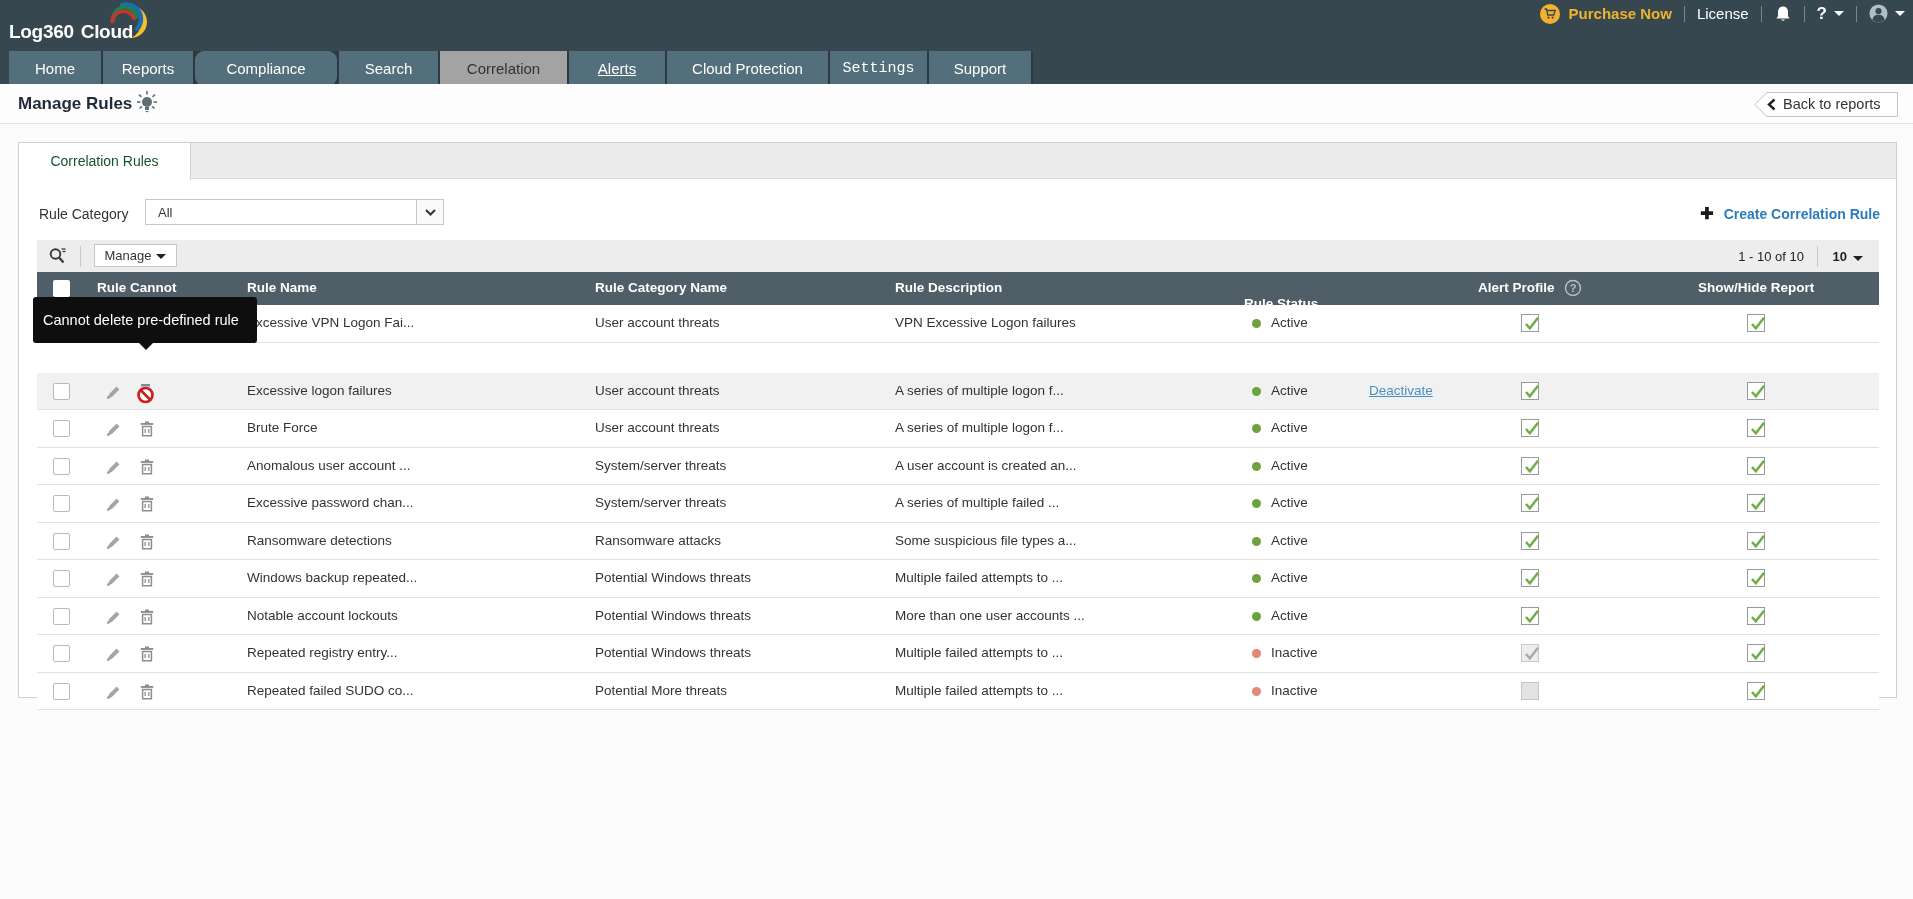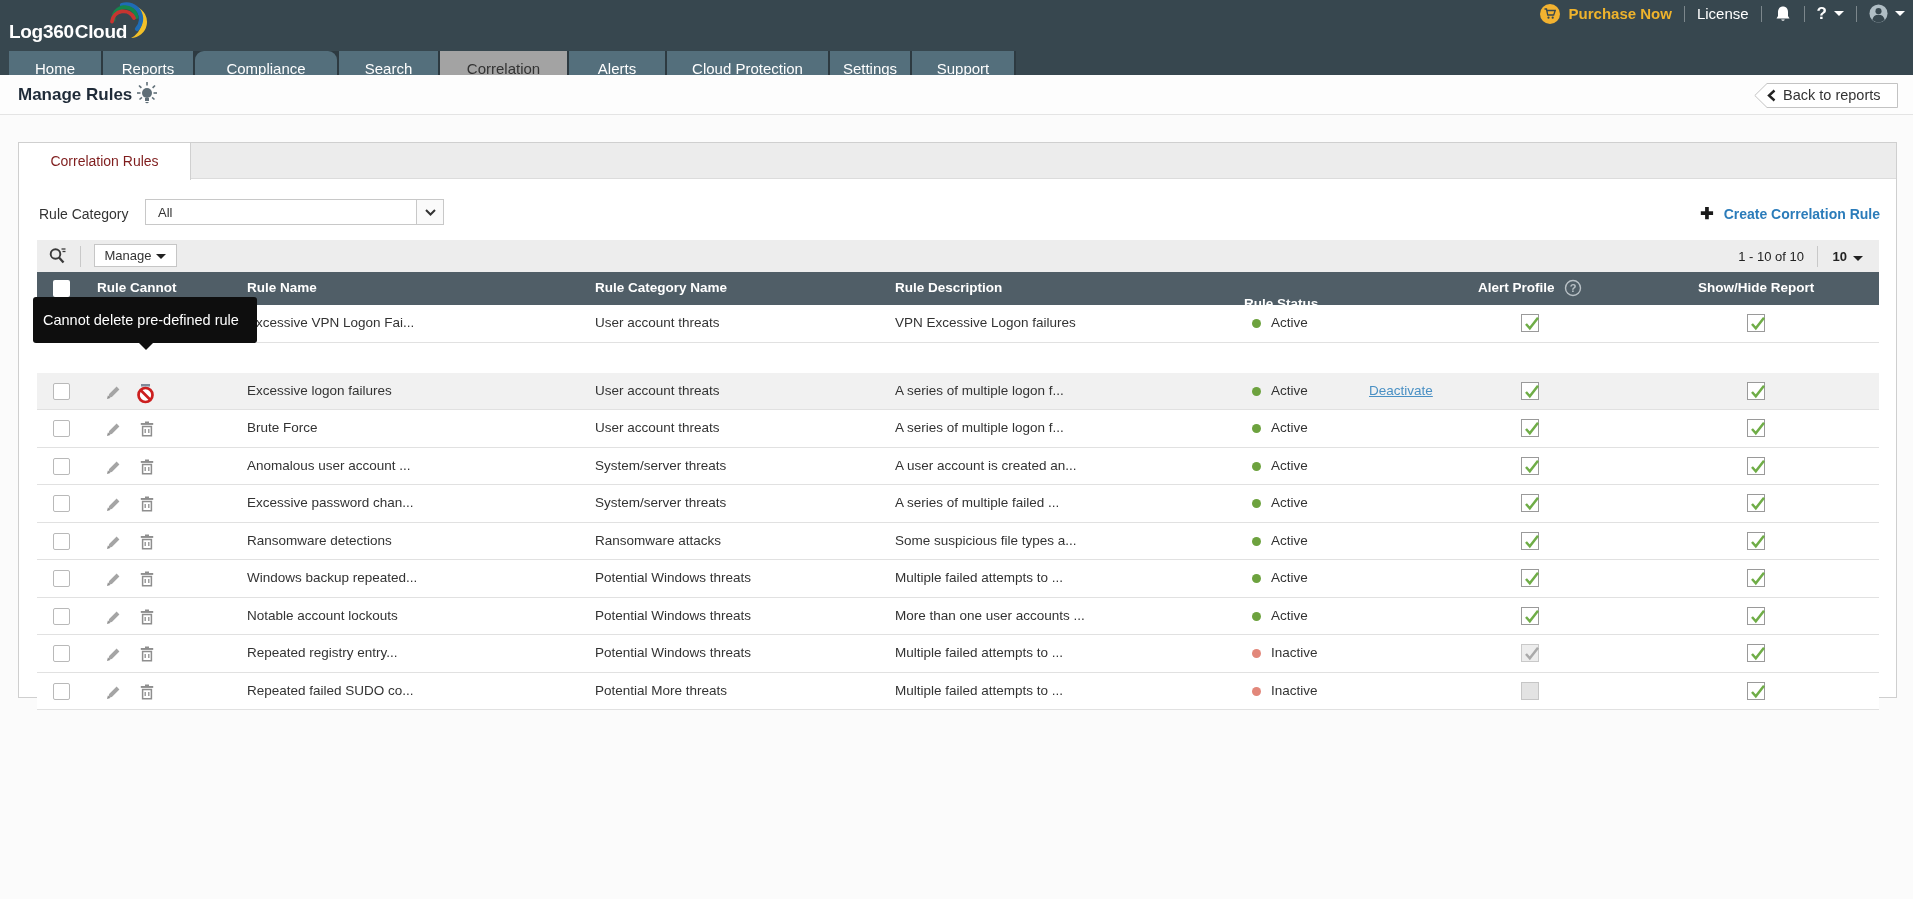--- a/index.html
+++ b/index.html
@@ -4,47 +4,47 @@
 <style>
 * { margin:0; padding:0; box-sizing:border-box; }
 html,body { width:1913px; height:899px; overflow:hidden; }
 body { font-family:"Liberation Sans", sans-serif; background:#fbfbfb; position:relative; }
 #page { position:absolute; left:0; top:0; width:1913px; height:899px; }
 
 
 #header { position:absolute; left:0; top:0; width:1913px; height:88px;
   background:linear-gradient(to bottom, #37474f 86px, #2c3a41 86px); }
 #logo { position:absolute; left:9px; top:21px; color:#fff; font-size:19px; font-weight:bold; letter-spacing:-0.3px; }
-#logo .cl { margin-left:1px; }
+#logo .cl { margin-left:7px; }
 #swirl { position:absolute; left:105px; top:0px; }
 
 #topmenu { position:absolute; right:8px; top:0; height:27px; display:flex; align-items:center; color:#fff; font-size:15px; }
 #topmenu .sep { width:1px; height:16px; background:rgba(255,255,255,0.35); margin:0 12px; }
 #purchase { color:#efb32c; font-weight:bold; display:flex; align-items:center; }
 #cartcirc { width:20px; height:20px; border-radius:50%; background:#f2b230; margin-right:9px; display:flex; align-items:center; justify-content:center; }
 .caret { display:inline-block; width:0; height:0; border-left:5px solid transparent; border-right:5px solid transparent; border-top:5px solid #fff; margin-left:7px; }
 
 
 #nav { position:absolute; left:9px; bottom:2px; height:35px; display:flex; background:#2d3a41; }
 #nav .tab { height:35px; line-height:35px; background:#546f7c; color:#fff; font-size:15px; text-align:center; margin-right:2px; box-shadow:0 2px 0 #2c3a41; }
 #nav .tab.active { background:#a3a3a3; color:#333; box-shadow:0 2px 0 #fff; }
 
 
-#titlerow { position:absolute; left:0; top:75px; width:1913px; height:40px; background:#fdfdfd; border-bottom:1px solid #e4e4e4; }
+#titlerow { position:absolute; left:0; top:84px; width:1913px; height:40px; background:#fdfdfd; border-bottom:1px solid #e4e4e4; }
 #title { position:absolute; left:18px; top:10px; font-size:17px; font-weight:bold; color:#1f2b38; }
 #bulb { position:absolute; left:136px; top:6px; }
 #backbtn { position:absolute; right:15px; top:8px; width:144px; height:25px; }
 #backbtn svg { position:absolute; left:0; top:0; }
 #backbtn .txt { position:absolute; left:29px; top:4px; font-size:14.5px; color:#333; }
 
 
 
 #panel { position:absolute; left:18px; top:142px; width:1879px; height:556px; background:#fff; border:1px solid #cfcfcf; }
 #tabstrip { position:absolute; left:0; top:0; width:1877px; height:36px; background:#ececec; border-bottom:1px solid #dcdcdc; }
-#ctab { position:absolute; left:0; top:0; width:172px; height:37px; background:#fff; border-right:1px solid #d0d0d0; line-height:36px; text-align:center; font-size:14px; color:#7f1d1d; z-index:2; }
+#ctab { position:absolute; left:0; top:0; width:172px; height:37px; background:#fff; border-right:1px solid #d0d0d0; line-height:36px; text-align:center; font-size:14px; color:#14532d; z-index:2; }
 
 #rclabel { position:absolute; left:20px; top:63px; font-size:14px; color:#333; }
 #rcselect { position:absolute; left:126px; top:56px; width:299px; height:26px; border:1px solid #c8c8c8; background:#fff; }
 #rcselect .val { position:absolute; left:12px; top:5px; font-size:13px; color:#333; }
 #rcselect .btn { position:absolute; right:0; top:0; width:27px; height:24px; border-left:1px solid #c8c8c8; background:#fafafa; }
 #createlink { position:absolute; right:16px; top:61px; font-size:14px; font-weight:bold; color:#2b7cba; }
 #createlink .plus { color:#1a1a1a; font-size:16px; margin-right:10px; font-weight:bold; }
 
 
 #toolbar { position:absolute; left:18px; top:97px; width:1842px; height:32px; background:#ededed; }
@@ -132,21 +132,21 @@
       <span class="caret"></span>
     </div>
     <div id="nav">
       <div class="tab" style="width:92px;">Home</div>
       <div class="tab" style="width:90px;">Reports</div>
       <div class="tab" style="width:142px;border-radius:9px;">Compliance</div>
       <div class="tab" style="width:99px;">Search</div>
       <div class="tab active" style="width:127px;">Correlation</div>
       <div class="tab" style="width:96px;text-decoration:underline;">Alerts</div>
       <div class="tab" style="width:161px;">Cloud Protection</div>
-      <div class="tab" style="width:80px;">Settings</div>
+      <div class="tab" style="width:97px;font-family:Liberation Mono, monospace;">Settings</div>
       <div class="tab" style="width:102px;">Support</div>
     </div>
   </div>
 
   <div id="titlerow">
     <div id="title">Manage Rules</div>
     <svg id="bulb" width="22" height="26" viewBox="0 0 22 26">
       <circle cx="11" cy="12" r="5" fill="#5f6e77"></circle>
       <rect x="9" y="17" width="4" height="3" fill="#5f6e77"></rect>
       <path d="M9.2 21 a1.9 1.9 0 0 0 3.6 0z" fill="#5f6e77"></path>

